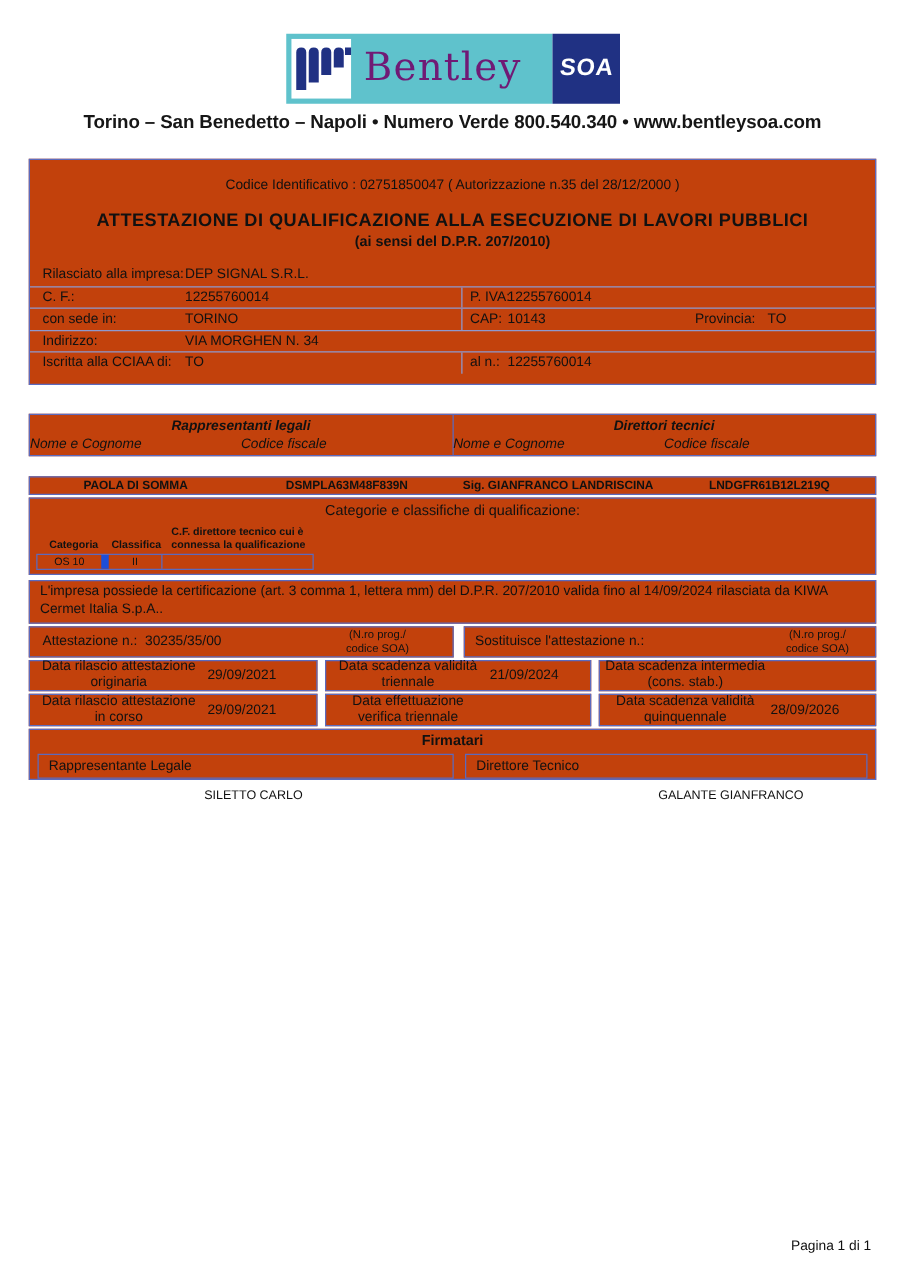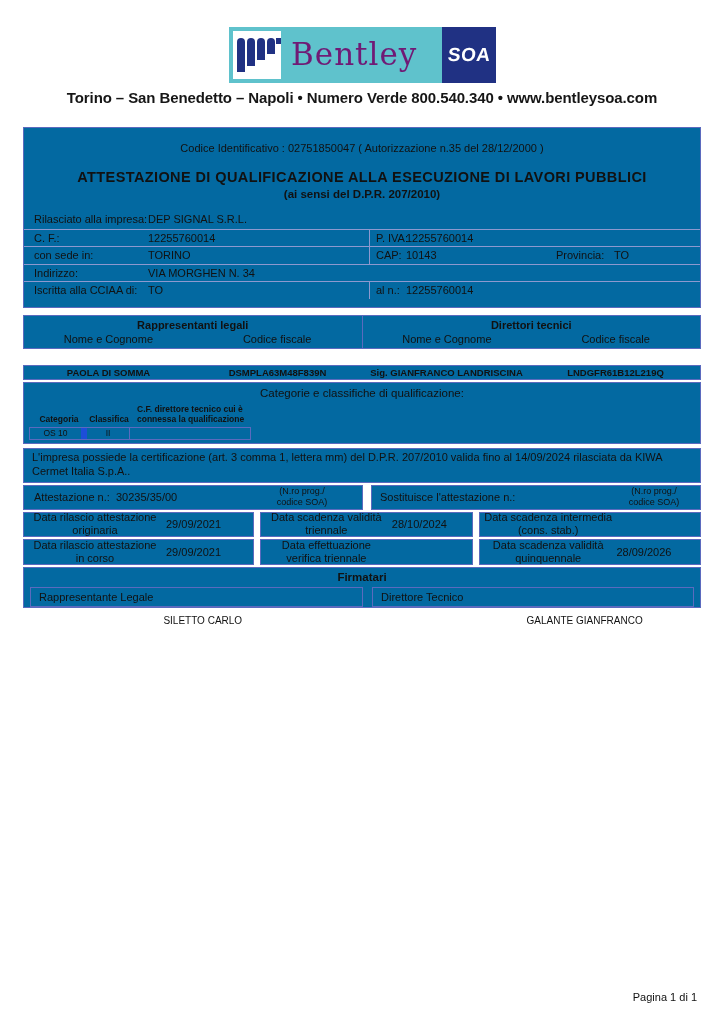--- a/index.html
+++ b/index.html
@@ -13,45 +13,45 @@
   .logo-bar { position:absolute; left:229px; top:27px; width:267px; height:56px; display:flex; }
   .logo-teal { background:#5fc2cc; flex:1; display:flex; align-items:center; }
   .logo-icon { width:48px; height:48px; margin-left:4px; flex:0 0 48px; }
   .logo-brand { color:#701a75; font-family:"DejaVu Serif", serif; font-size:31px; margin-left:10px; margin-top:-3px; letter-spacing:1px; white-space:nowrap; }
   .logo-soa { width:54px; background:#203183; color:#fff; display:flex; align-items:center; justify-content:center; font-weight:bold; font-size:19px; letter-spacing:.5px; }
   .logo-soa span { transform:skewX(-6deg); }
   .tagline { position:absolute; top:89px; left:0; width:100%; text-align:center; font-weight:bold; font-size:15px; letter-spacing:-0.1px; color:#161616; }
 
   
   .doc { position:absolute; left:23px; top:127px; width:678px; }
-  .bx { border:1.5px solid #5b6abe; background:#0369a1; }
+  .bx { border:1.5px solid #5b6abe; background:#c2410c; }
 
   
   .box-main { height:181px; position:relative; }
   .codice { margin-top:14px; text-align:center; font-size:11px; }
   .doc-title { margin-top:15px; text-align:center; font-size:14.5px; font-weight:bold; letter-spacing:.4px; }
   .doc-subtitle { margin-top:3px; text-align:center; font-size:11.5px; font-weight:bold; }
   .company { margin-top:11px; }
   .crow { position:relative; height:17.5px; line-height:17.5px; font-size:11px; }
   .crow + .crow { border-top:1px solid #8d99cf; }
   .crow .lbl  { position:absolute; left:10px; }
   .crow .val  { position:absolute; left:124px; }
   .crow .half { position:absolute; left:345px; top:0; bottom:0; border-left:1px solid #8d99cf; }
   .crow .rlbl { position:absolute; left:352px; }
   .crow .rval { position:absolute; left:382px; }
   .crow .plbl { position:absolute; left:532px; }
   .crow .pval { position:absolute; left:590px; }
 
   
-  .box-reps { margin-top:7px; height:34px; display:flex; }
+  .box-reps { margin-top:23px; height:34px; display:flex;font-style:italic; }
   .rep-half { flex:1; }
   .rep-half + .rep-half { border-left:1.5px solid #5b6abe; }
   .rep-title { text-align:center; font-weight:bold; font-size:11px; height:17px; line-height:18px; }
   .rep-sub { display:flex; height:15px; font-size:11px; }
-  .rep-sub div { flex:1; text-align:center; }
+  .rep-sub div { flex:1; }
   .box-repvals { margin-top:16px; height:15px; display:flex; align-items:center; font-size:9.5px;font-weight:bold; }
   .box-repvals div { flex:1; text-align:center; white-space:nowrap; }
 
   
   .box-cats { margin-top:2px; height:62px; position:relative; }
   .cats-title { margin-top:4px; text-align:center; font-size:11.5px; font-weight:normal; }
   .cat-head { position:absolute; left:7px; top:22px; display:flex; align-items:flex-end; font-size:8.5px; font-weight:bold; line-height:1.15; }
   .cat-head .h1 { width:56px; text-align:center; }
   .cat-head .h2 { width:44px; text-align:center; }
   .cat-head .h3 { width:150px; text-align:left; padding-left:6px; white-space:pre-line; }
@@ -220,21 +220,21 @@
 
     <div class="row-dates">
       <div class="bx date-box db1">
         <span class="dlbl">Data rilascio attestazione
 originaria</span>
         <span class="dval">29/09/2021</span>
       </div>
       <div class="bx date-box db2">
         <span class="dlbl">Data scadenza validità
 triennale</span>
-        <span class="dval">28/10/2024</span>
+        <span class="dval">21/09/2024</span>
       </div>
       <div class="bx date-box db3">
         <span class="dlbl">Data scadenza intermedia
 (cons. stab.)</span>
         <span class="dval"></span>
       </div>
     </div>
     <div class="row-dates second">
       <div class="bx date-box db1">
         <span class="dlbl">Data rilascio attestazione

